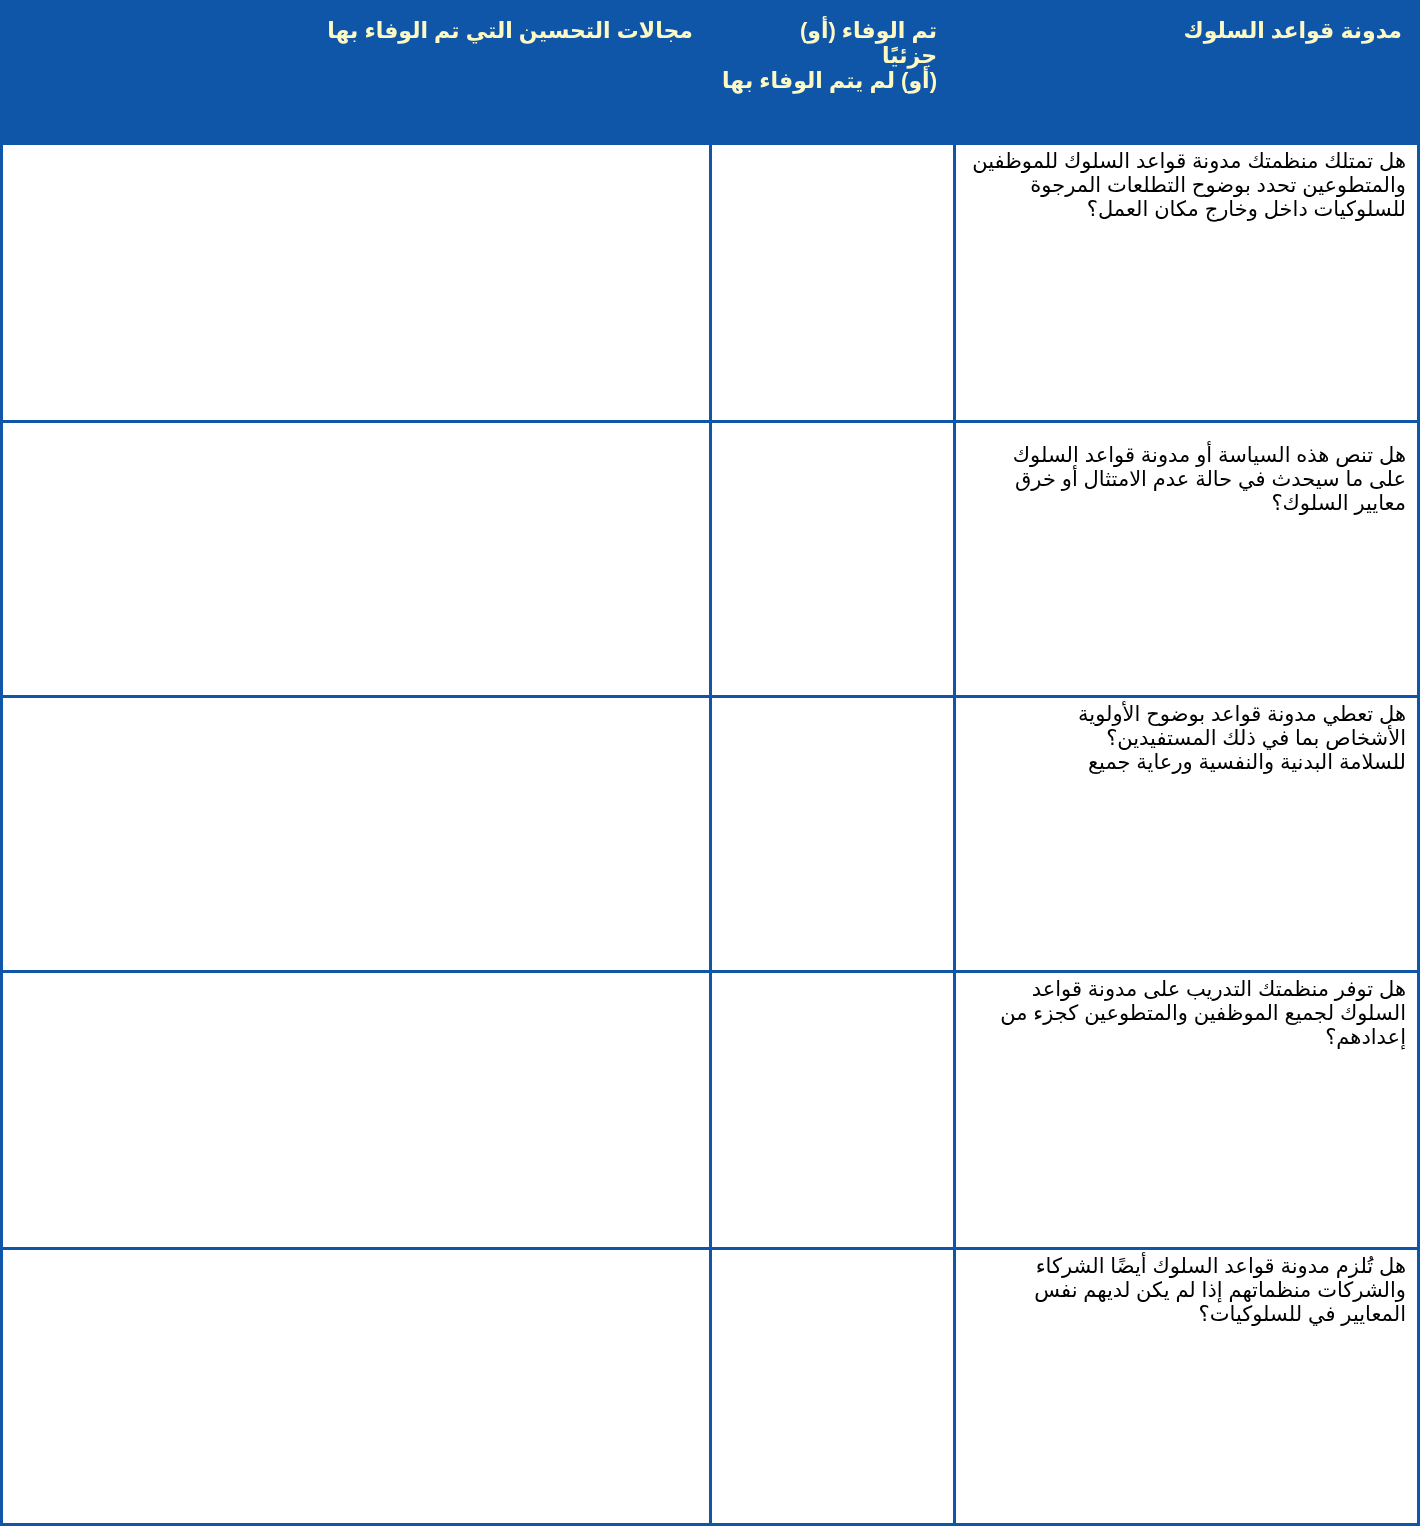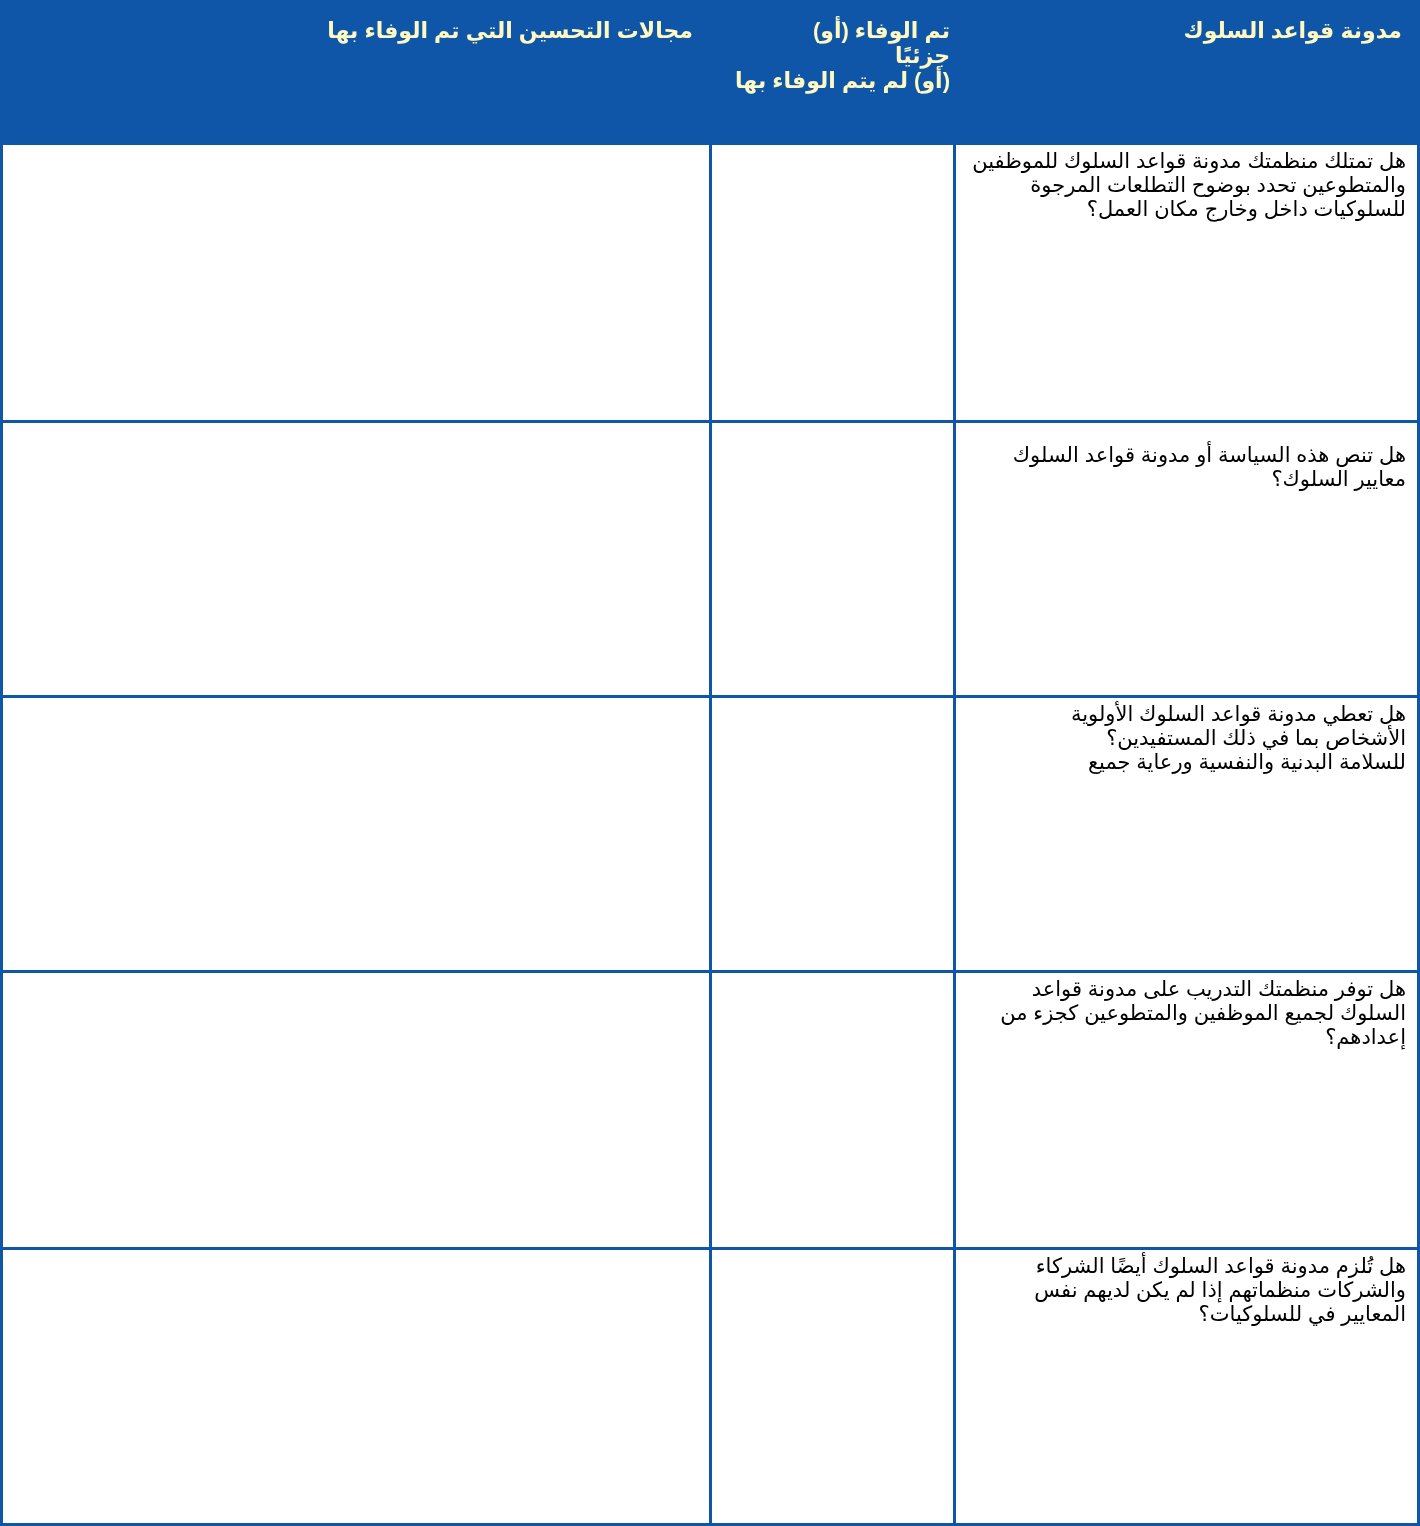--- a/index.html
+++ b/index.html
@@ -10,21 +10,21 @@
   }
   .header {
     position: absolute; left: 0; top: 0; width: 1420px; height: 145px;
     background: #0F56A8;
   }
   .hcell {
     position: absolute; top: 0; height: 145px; color: #fef9c3; font-weight: bold;
     font-size: 22px; line-height: 25px; text-align: right; direction: rtl; box-sizing: border-box;
   }
   .hc1 { right: 0; width: 465px; padding: 18px 18px 0 0; }
-  .hc2 { right: 452px; width: 244px; padding: 18px 18px 0 0; text-align: right; }
+  .hc2 { right: 465px; width: 244px; padding: 18px 18px 0 0; text-align: right; }
   .hc3 { right: 709px; width: 711px; padding: 18px 18px 0 0; }
   .hline { white-space: nowrap; display: block; }
   .body-grid { position: absolute; left: 0; top: 145px; width: 1420px; height: 1381px; }
   .vline { position: absolute; top: 0; width: 3px; height: 1381px; background: #0F56A8; }
   .hrule { position: absolute; left: 0; width: 1420px; height: 3px; background: #0F56A8; }
   .row { position: absolute; left: 0; width: 1420px; }
   .qcell {
     position: absolute; right: 14px; width: 440px; top: 4px;
     font-size: 21px; line-height: 24px; color: #000000; text-align: right; direction: rtl;
   }
@@ -69,29 +69,30 @@
         <span class="qline">والمتطوعين تحدد بوضوح التطلعات المرجوة</span>
         <span class="qline">للسلوكيات داخل وخارج مكان العمل؟</span>
       </div>
       <div class="empty-cell" style="left:956px*0; left:712px; width:241px; top:0; height:275px;"></div>
       <div class="empty-cell" style="left:3px; width:706px; top:0; height:275px;"></div>
     </div>
 
     <div class="row" style="top:278px; height:272px;margin-top:16px;">
       <div class="qcell">
         <span class="qline">هل تنص هذه السياسة أو مدونة قواعد السلوك</span>
+        <span class="qline">على ما سيحدث في حالة عدم الامتثال أو خرق</span>
         <span class="qline">معايير السلوك؟</span>
       </div>
       <div class="empty-cell" style="left:712px; width:241px; top:0; height:272px;"></div>
       <div class="empty-cell" style="left:3px; width:706px; top:0; height:272px;"></div>
     </div>
 
     <div class="row" style="top:553px; height:272px;">
       <div class="qcell">
-        <span class="qline">هل تعطي مدونة قواعد السلوك الأولوية</span>
+        <span class="qline">هل تعطي مدونة قواعد بوضوح الأولوية</span>
         <span class="qline">الأشخاص بما في ذلك المستفيدين؟</span>
         <span class="qline">للسلامة البدنية والنفسية ورعاية جميع</span>
       </div>
       <div class="empty-cell" style="left:712px; width:241px; top:0; height:272px;"></div>
       <div class="empty-cell" style="left:3px; width:706px; top:0; height:272px;"></div>
     </div>
 
     <div class="row" style="top:828px; height:318px;">
       <div class="qcell">
         <span class="qline">هل توفر منظمتك التدريب على مدونة قواعد</span>

